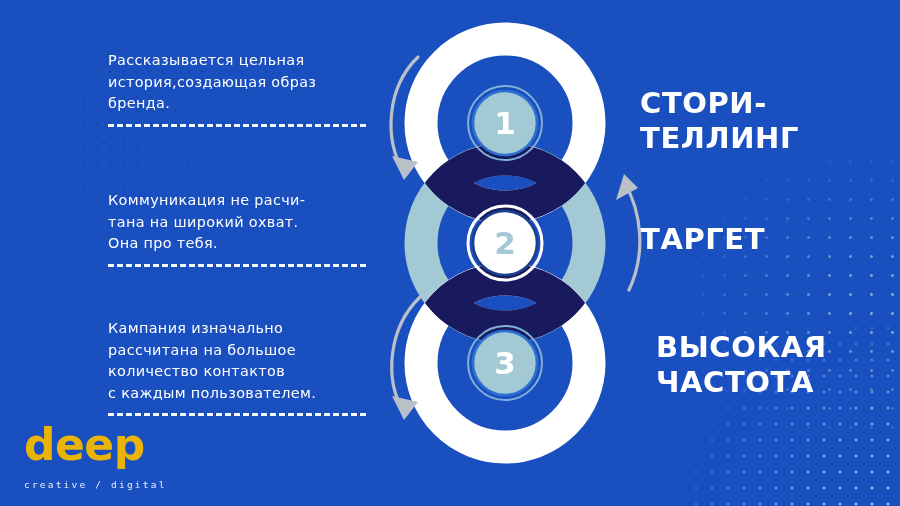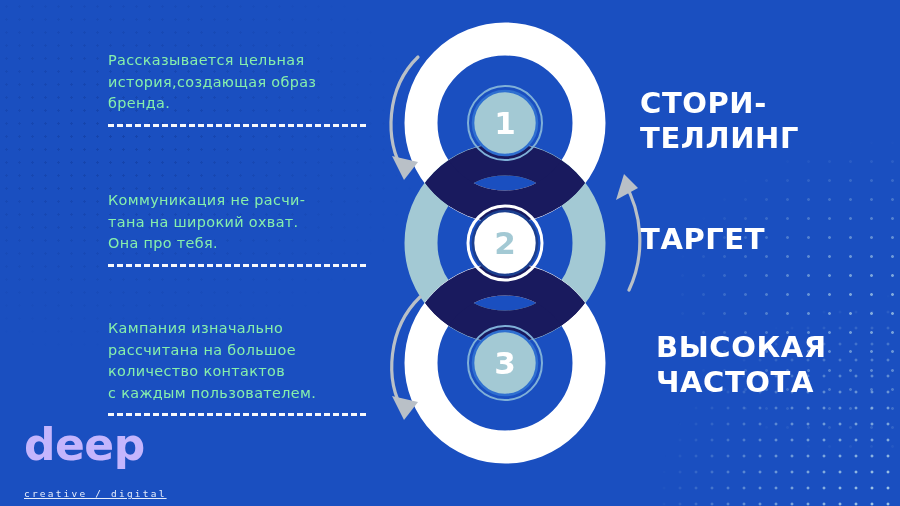--- a/index.html
+++ b/index.html
@@ -26,21 +26,21 @@
   .tex.light2{
     background-image:radial-gradient(circle, rgba(175,210,232,.7) 1.2px, transparent 1.6px);
     background-size:21px 19px;
     -webkit-mask-image:radial-gradient(ellipse 300px 230px at 880px 300px, #000 8%, transparent 70%);
             mask-image:radial-gradient(ellipse 300px 230px at 880px 300px, #000 8%, transparent 70%);
   }
 
   
   .tblock{position:absolute;left:108px;width:268px;}
   .tblock p{
-    margin:0;color:#86efac;font-size:14.4px;line-height:21.5px;
+    margin:0;color:#ffffff;font-size:14.4px;line-height:21.5px;
     letter-spacing:.35px;white-space:pre-line;
   }
   .dash{
     margin-top:9px;height:0;border-top:3px dashed #ffffff;width:258px;opacity:.96;
   }
   #t1{top:50px}
   #t2{top:190px}
   #t3{top:318px}
 
   
@@ -53,27 +53,26 @@
   #r2{top:222px}
   #r3{top:330px;left:656px}
 
   
   #diagram{position:absolute;left:378px;top:22px;width:264px;height:448px;}
   #diagram svg{display:block;}
 
   
   #logo{position:absolute;left:24px;top:422px;}
   .logo-word{
-    color:#c4b5fd;font-size:44px;line-height:46px;font-weight:700;letter-spacing:-0.5px;
+    color:#eab308;font-size:44px;line-height:46px;font-weight:700;letter-spacing:-0.5px;
     font-family:"DejaVu Sans", sans-serif;
   }
   .logo-tag{
-    margin-top:20px;color:#e7eefb;font-size:9.5px;letter-spacing:2.2px;
+    margin-top:11px;color:#e7eefb;font-size:9.5px;letter-spacing:2.2px;
     font-family:"DejaVu Sans Mono", monospace;
-    text-decoration:underline;
   }
 </style>
 </head>
 <body>
 
 <div id="slide">
 
   <div class="tex dark"></div>
   <div class="tex light2"></div>
   <div class="tex light"></div>

